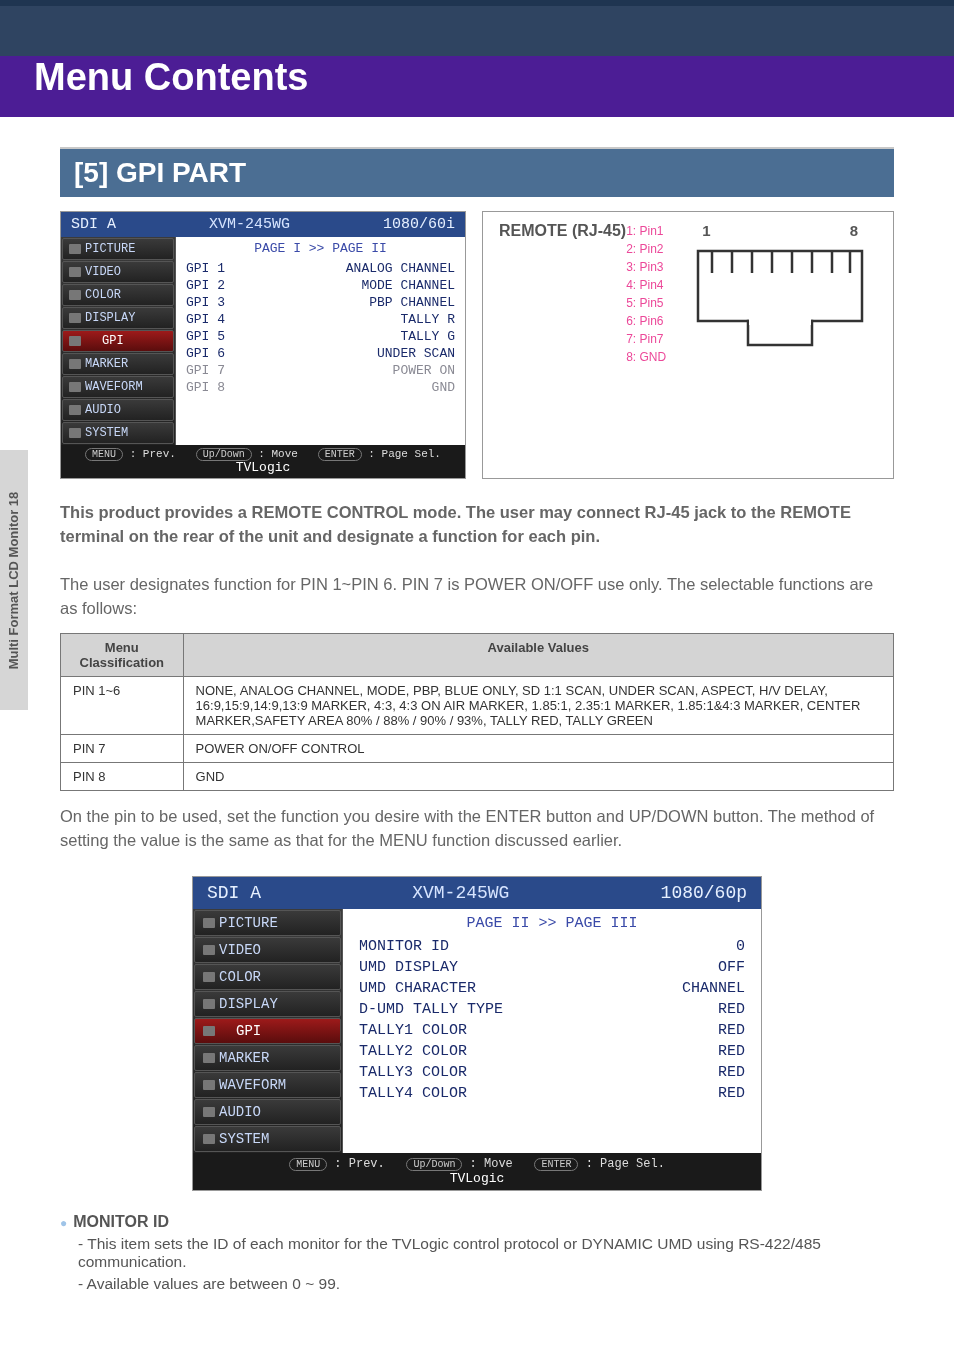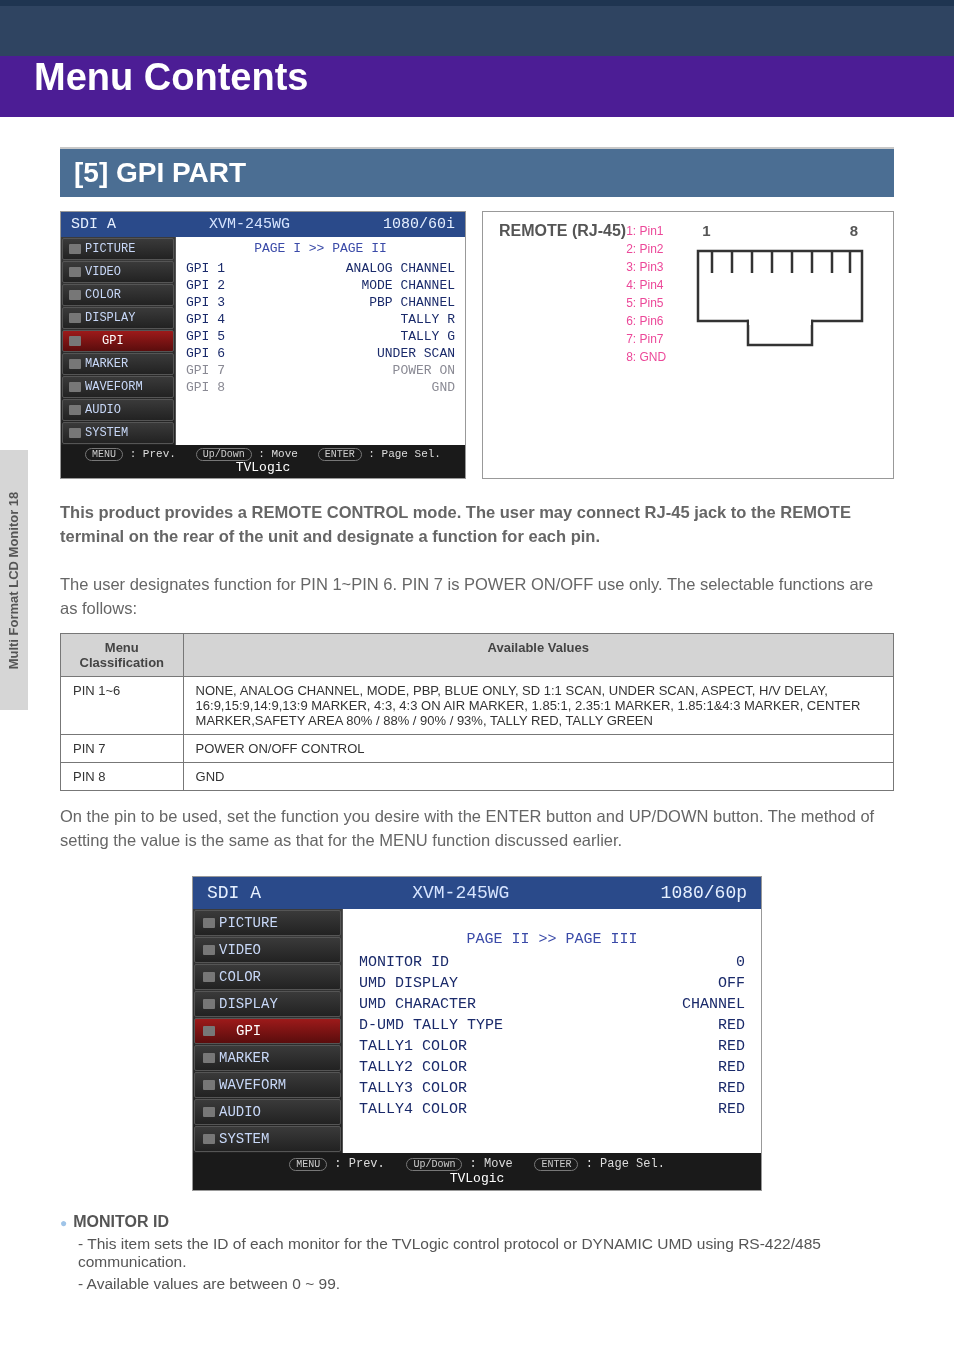--- a/index.html
+++ b/index.html
@@ -39,21 +39,21 @@
   table.settings { width:100%; border-collapse:collapse; margin-top:12px; font-size:13px;}
   table.settings th, table.settings td { border:1px solid #777; padding:6px 12px; text-align:left; vertical-align:top;}
   table.settings th { background:#d4d4d4; text-align:center; font-weight:700; color:#444;}
   .sidebar { position:absolute; left:0; top:450px; width:28px; height:260px; background:#d6d6d6; display:flex; align-items:center; justify-content:center;}
   .sidebar .txt { transform: rotate(-90deg); font-size:13px; color:#555; white-space:nowrap; font-weight:600;}
   .osd2-wrap { margin-top:24px; display:flex; justify-content:center;}
   .osd2 { width: 570px; border:1px solid #999; font-family:"Consolas","Courier New",monospace; }
   .osd2 .osd-head { font-size:18px; padding:6px 14px;}
   .osd2 .osd-menu { width:150px;}
   .osd2 .osd-menu .mi { font-size:14px; padding:4px 8px;}
-  .osd2 .osd-main { font-size:15px; padding:22px 12px;}
+  .osd2 .osd-main { font-size:15px; padding:6px 12px;}
   .osd2 .osd-main .hdr { font-size:15px;}
   .osd2 .osd-row { padding:2px 4px;}
   .osd2 .osd-foot { font-size:12px; padding:4px 10px;}
   .bullet-head { margin-top:22px; font-weight:700; font-size:16px; color:#555;}
   .bullet-head .dot { color:#9fc4e8; font-size:12px; margin-right:6px; vertical-align:middle;}
   .sub { font-size:15.5px; color:#555; margin-left:18px; margin-top:4px;}
 </style>
 </head>
 <body>
 

